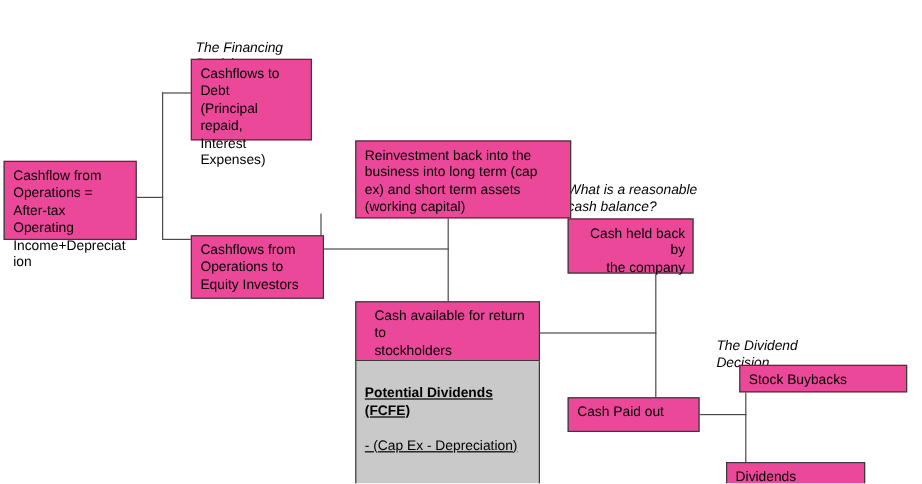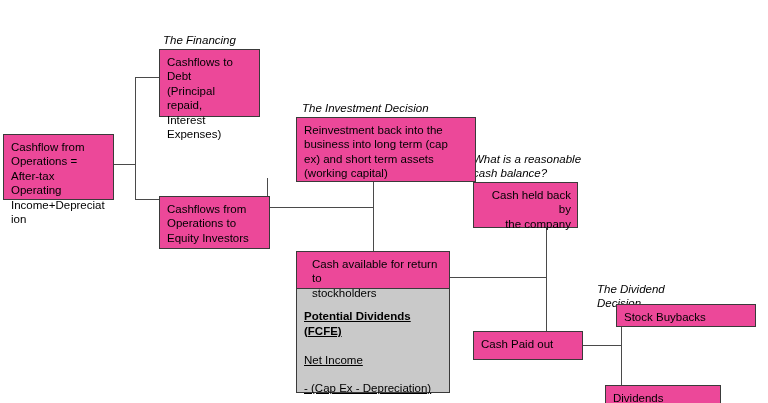--- a/index.html
+++ b/index.html
@@ -74,21 +74,20 @@
   <div class="line v" style="left:373px; top:182px; height:69px;"></div>
 
   <div class="line h" style="left:450px; top:277px; width:97px;"></div>
   <div class="line v" style="left:546px; top:228px; height:104px;"></div>
 
   <div class="line h" style="left:583px; top:345px; width:39px;"></div>
   <div class="line v" style="left:621px; top:327px; height:58px;"></div>
 
   <div class="caption" style="left:163px; top:22px; width:120px;">The Financing
 Decision</div>
-  <div class="caption" style="left:302px; top:90px; width:200px;">The Investment Decision</div>
   <div class="caption" style="left:473px; top:141px; width:140px;">What is a reasonable
 cash balance?</div>
   <div class="caption" style="left:597px; top:271px; width:120px;">The Dividend
 Decision</div>
 
   <div class="box" style="left:3px; top:134px; width:111px; height:66px;">Cashflow from
 Operations =
 After-tax
 Operating
 Income+Depreciat
@@ -102,25 +101,24 @@
   <div class="box" style="left:159px; top:196px; width:111px; height:53px;">Cashflows from
 Operations to
 Equity Investors</div>
 
   <div class="box" style="left:296px; top:117px; width:180px; height:65px;">Reinvestment back into the
 business into long term (cap
 ex) and short term assets
 (working capital)</div>
 
   <div class="stack" style="left:296px; top:251px; width:154px;">
-    <div class="box" style="height:38px;padding-left:15px;">Cash available for return to
+    <div class="box" style="height:50px;padding-left:15px;">Cash available for return to
 stockholders</div>
     <div class="box gray" style="border-top:none; height:104px; padding-top:6px;text-decoration:underline;">
       <div class="fcfe-title">Potential Dividends (FCFE)</div>
-      <div>Net Income</div>
       <div>- (Cap Ex - Depreciation)</div>
       
       
     </div>
   </div>
 
   <div class="box" style="left:473px; top:182px; width:105px; height:46px;text-align:right;">Cash held back by
 the company</div>
 
   <div class="box" style="left:473px; top:331px; width:110px; height:29px;">Cash Paid out</div>

